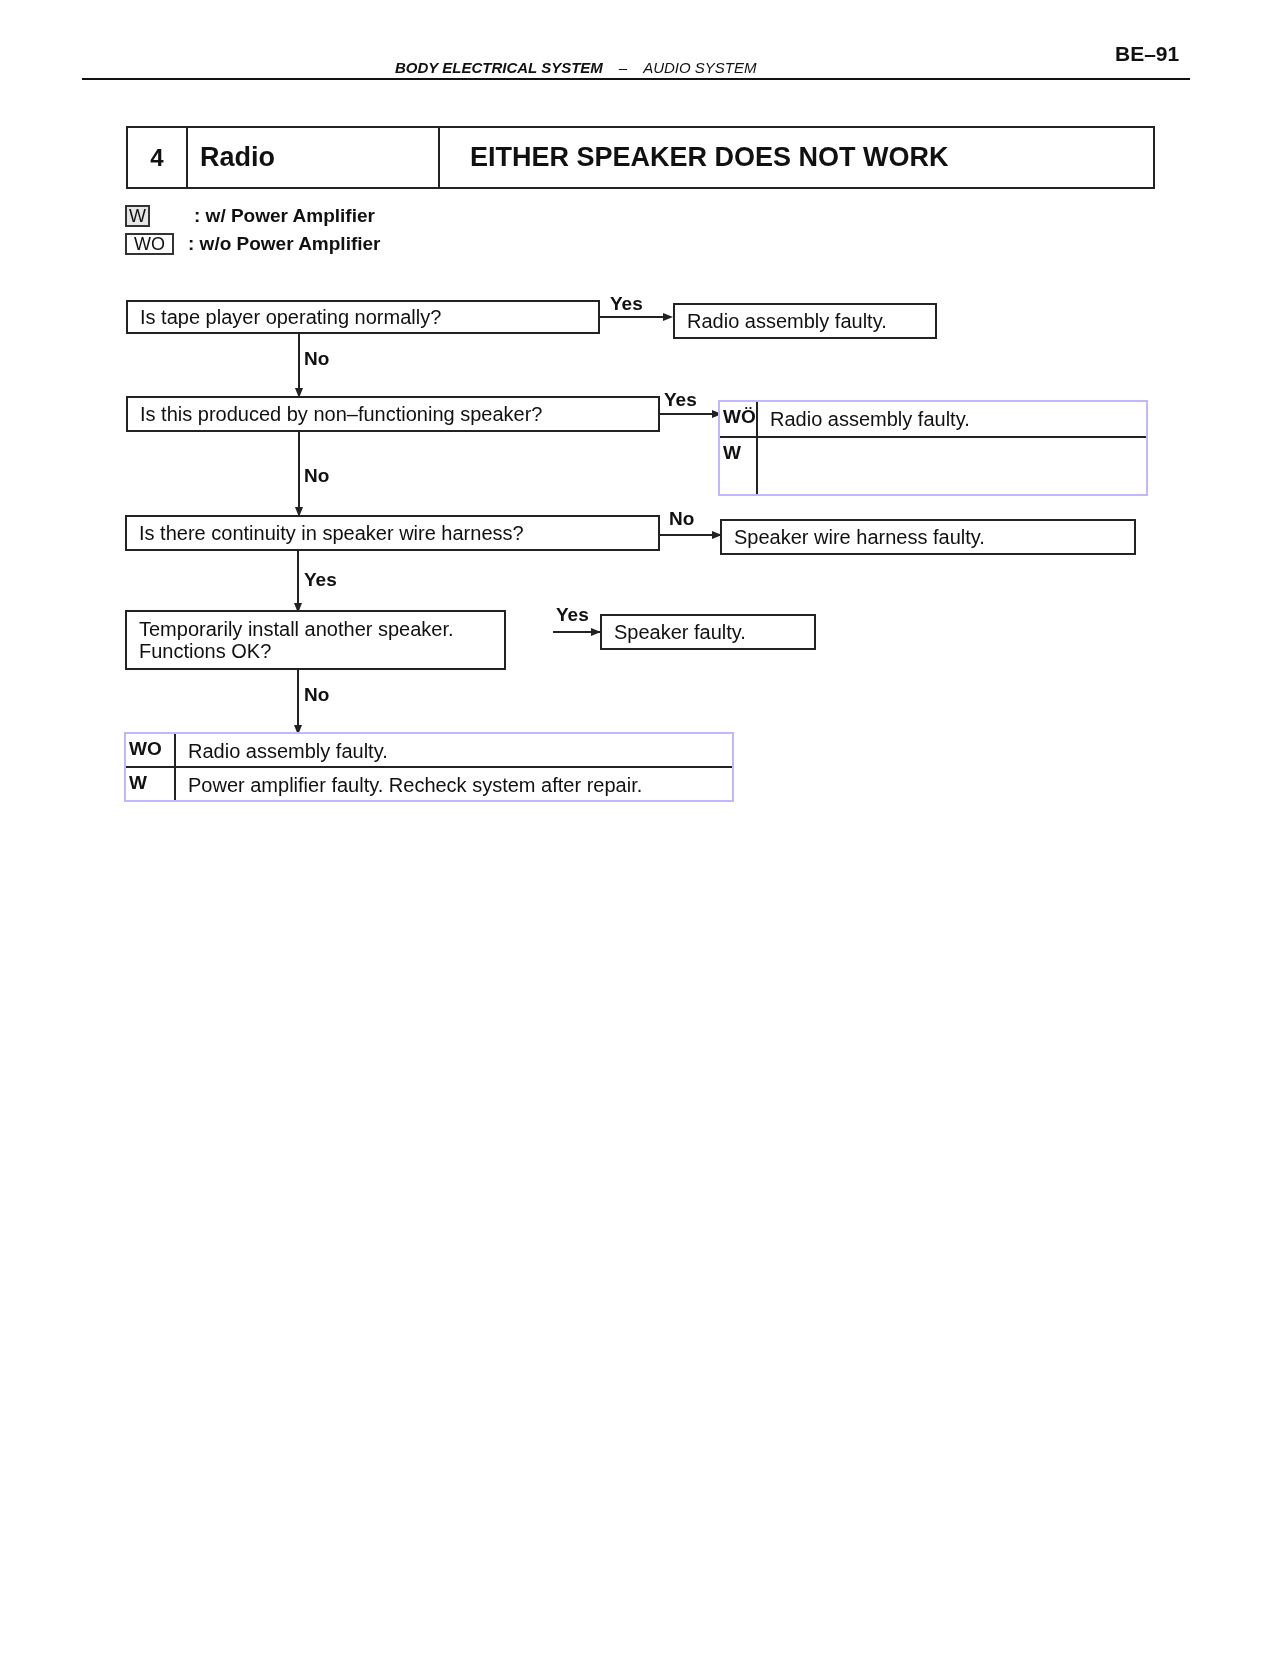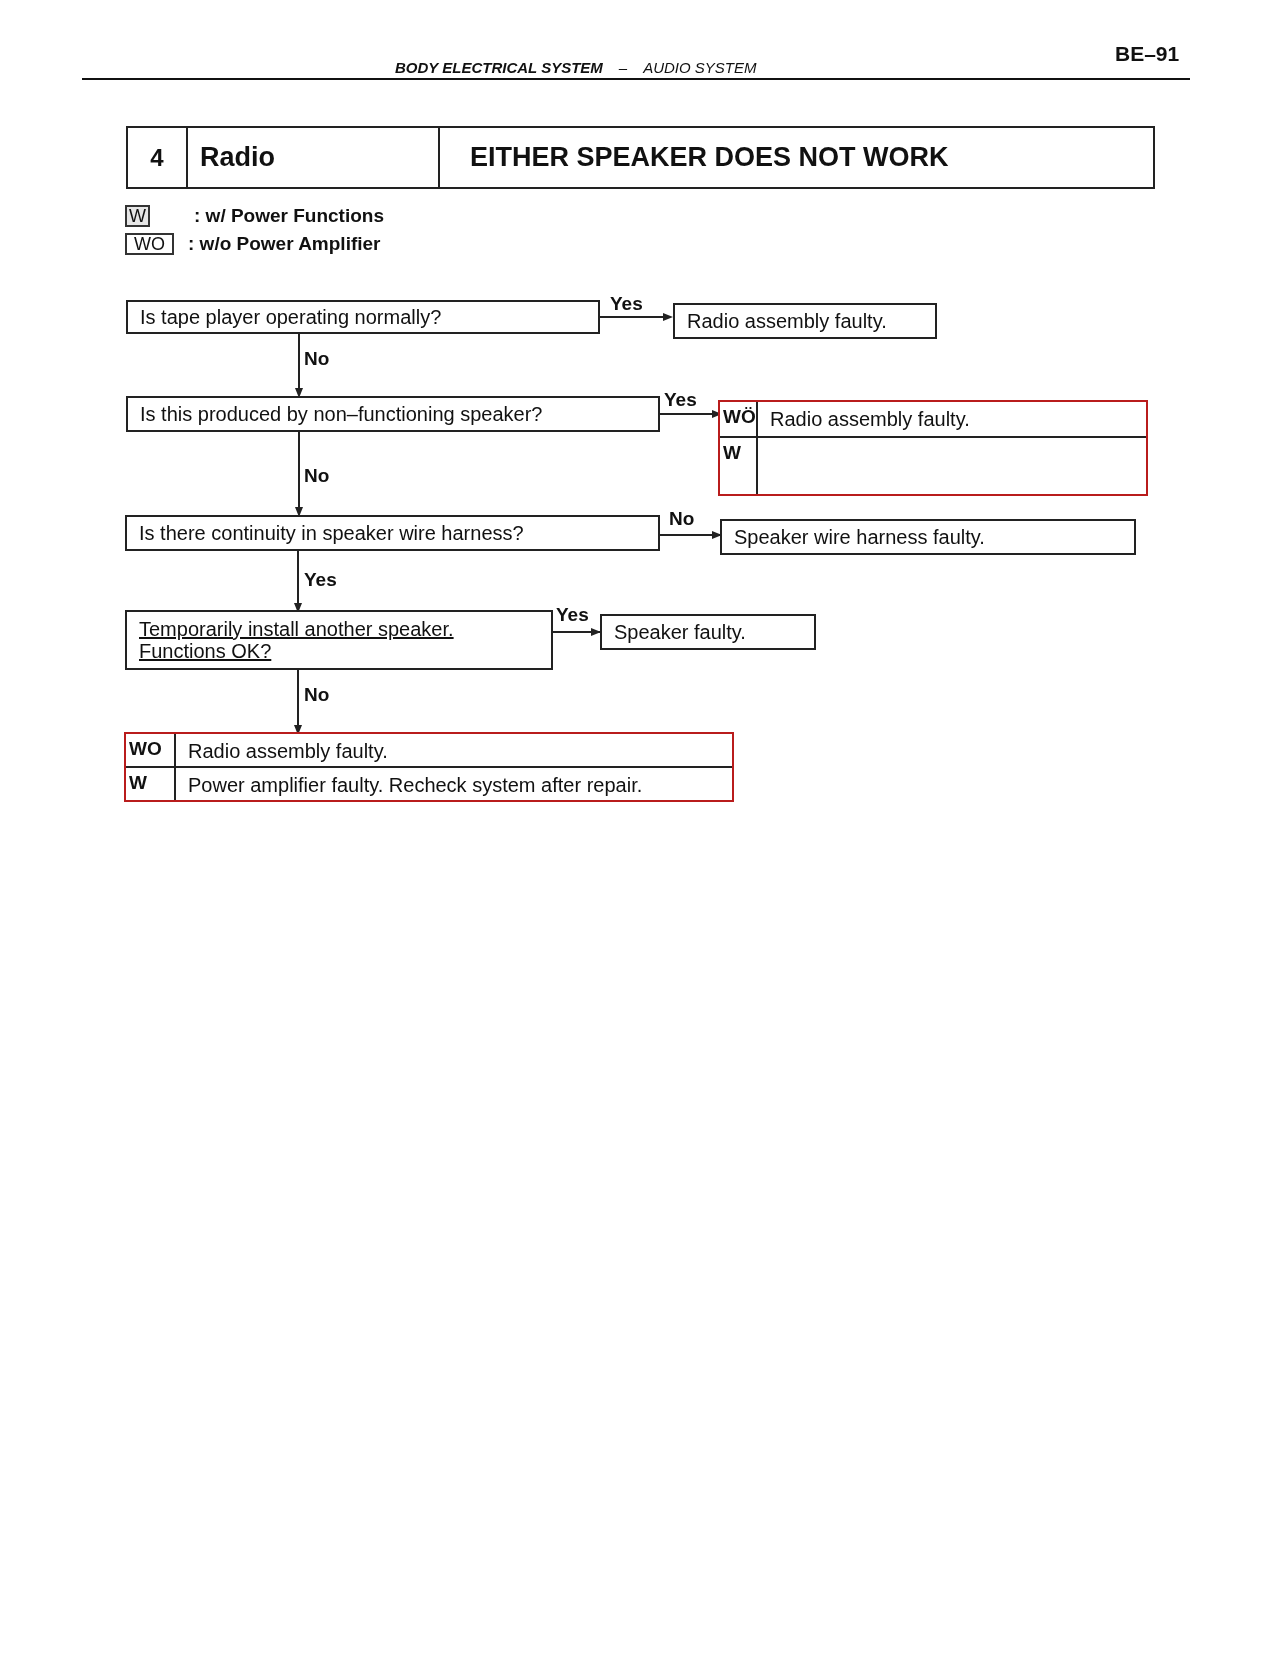--- a/index.html
+++ b/index.html
@@ -26,21 +26,21 @@
     .legend { left: 125px; font-size: 19px; font-weight: bold; display: flex; align-items: center; }
     .legend .code { border: 2px solid #333; font-weight: normal; font-size: 18px; line-height: 18px; padding: 0 2px; margin-right: 14px; }
     .legend .code.w { background: #e6e6e6; }
     .legend .code.wo { padding: 0 7px; }
     .legend .gap { display: inline-block; }
 
     
     .box { border: 2px solid #222; font-size: 20px; line-height: 22px; padding-left: 12px; display: flex; align-items: center; background: #fff; }
     .box .txt { white-space: pre-line; }
 
-    .split { border: 2px solid #b91c1c; display: flex; flex-direction: column; background: #fff; }
+    .split { border: 2px solid #c4b5fd; display: flex; flex-direction: column; background: #fff; }
     .split .row { display: flex; flex: 1; }
     .split .row + .row { border-top: 2px solid #222; }
     .split .code { width: 38px; border-right: 2px solid #222; font-size: 19px; font-weight: bold; padding: 4px 0 0 3px; }
     .split .rtxt { flex: 1; font-size: 20px; line-height: 22px; padding: 6px 12px 0 12px; white-space: pre-line; }
 
     .lbl { font-size: 19px; font-weight: bold; }
 
     .vline { width: 2px; background: #222; }
     .hline { height: 2px; background: #222; }
     .arrow-down { width: 0; height: 0; border-left: 4px solid transparent; border-right: 4px solid transparent; border-top: 10px solid #222; }
@@ -57,21 +57,21 @@
 
 <div class="abs title-box">
   <div class="title-cell title-num">4</div>
   <div class="title-cell title-cat">Radio</div>
   <div class="title-cell title-prob">EITHER SPEAKER DOES NOT WORK</div>
 </div>
 
 <div class="abs legend" style="top:205px;">
   <span class="code w">W</span>
   <span class="gap" style="width:30px;"></span>
-  <span>: w/ Power Functions</span>
+  <span>: w/ Power Amplifier</span>
 </div>
 <div class="abs legend" style="top:233px;">
   <span class="code wo">WO</span>
   <span>: w/o Power Amplifier</span>
 </div>
 
 <div class="abs box" style="left:126px; top:300px; width:474px; height:34px;">
   <span class="txt">Is tape player operating normally?</span>
 </div>
 <div class="abs lbl" style="left:610px; top:293px;">Yes</div>
@@ -109,21 +109,21 @@
 <div class="abs lbl" style="left:669px; top:508px;">No</div>
 <div class="abs hline" style="left:660px; top:534px; width:62px;"></div>
 <div class="abs arrow-right" style="left:712px; top:531px;"></div>
 <div class="abs box" style="left:720px; top:519px; width:416px; height:36px;">
   <span class="txt">Speaker wire harness faulty.</span>
 </div>
 <div class="abs vline" style="left:297px; top:551px; height:54px;"></div>
 <div class="abs arrow-down" style="left:294px; top:603px;"></div>
 <div class="abs lbl" style="left:304px; top:569px;">Yes</div>
 
-<div class="abs box" style="left:125px; top:610px; width:428px; height:60px;text-decoration:underline;">
+<div class="abs box" style="left:125px; top:610px; width:381px; height:60px;">
   <span class="txt">Temporarily install another speaker.
 Functions OK?</span>
 </div>
 <div class="abs lbl" style="left:556px; top:604px;">Yes</div>
 <div class="abs hline" style="left:553px; top:631px; width:48px;"></div>
 <div class="abs arrow-right" style="left:591px; top:628px;"></div>
 <div class="abs box" style="left:600px; top:614px; width:216px; height:36px;">
   <span class="txt">Speaker faulty.</span>
 </div>
 <div class="abs vline" style="left:297px; top:670px; height:57px;"></div>

